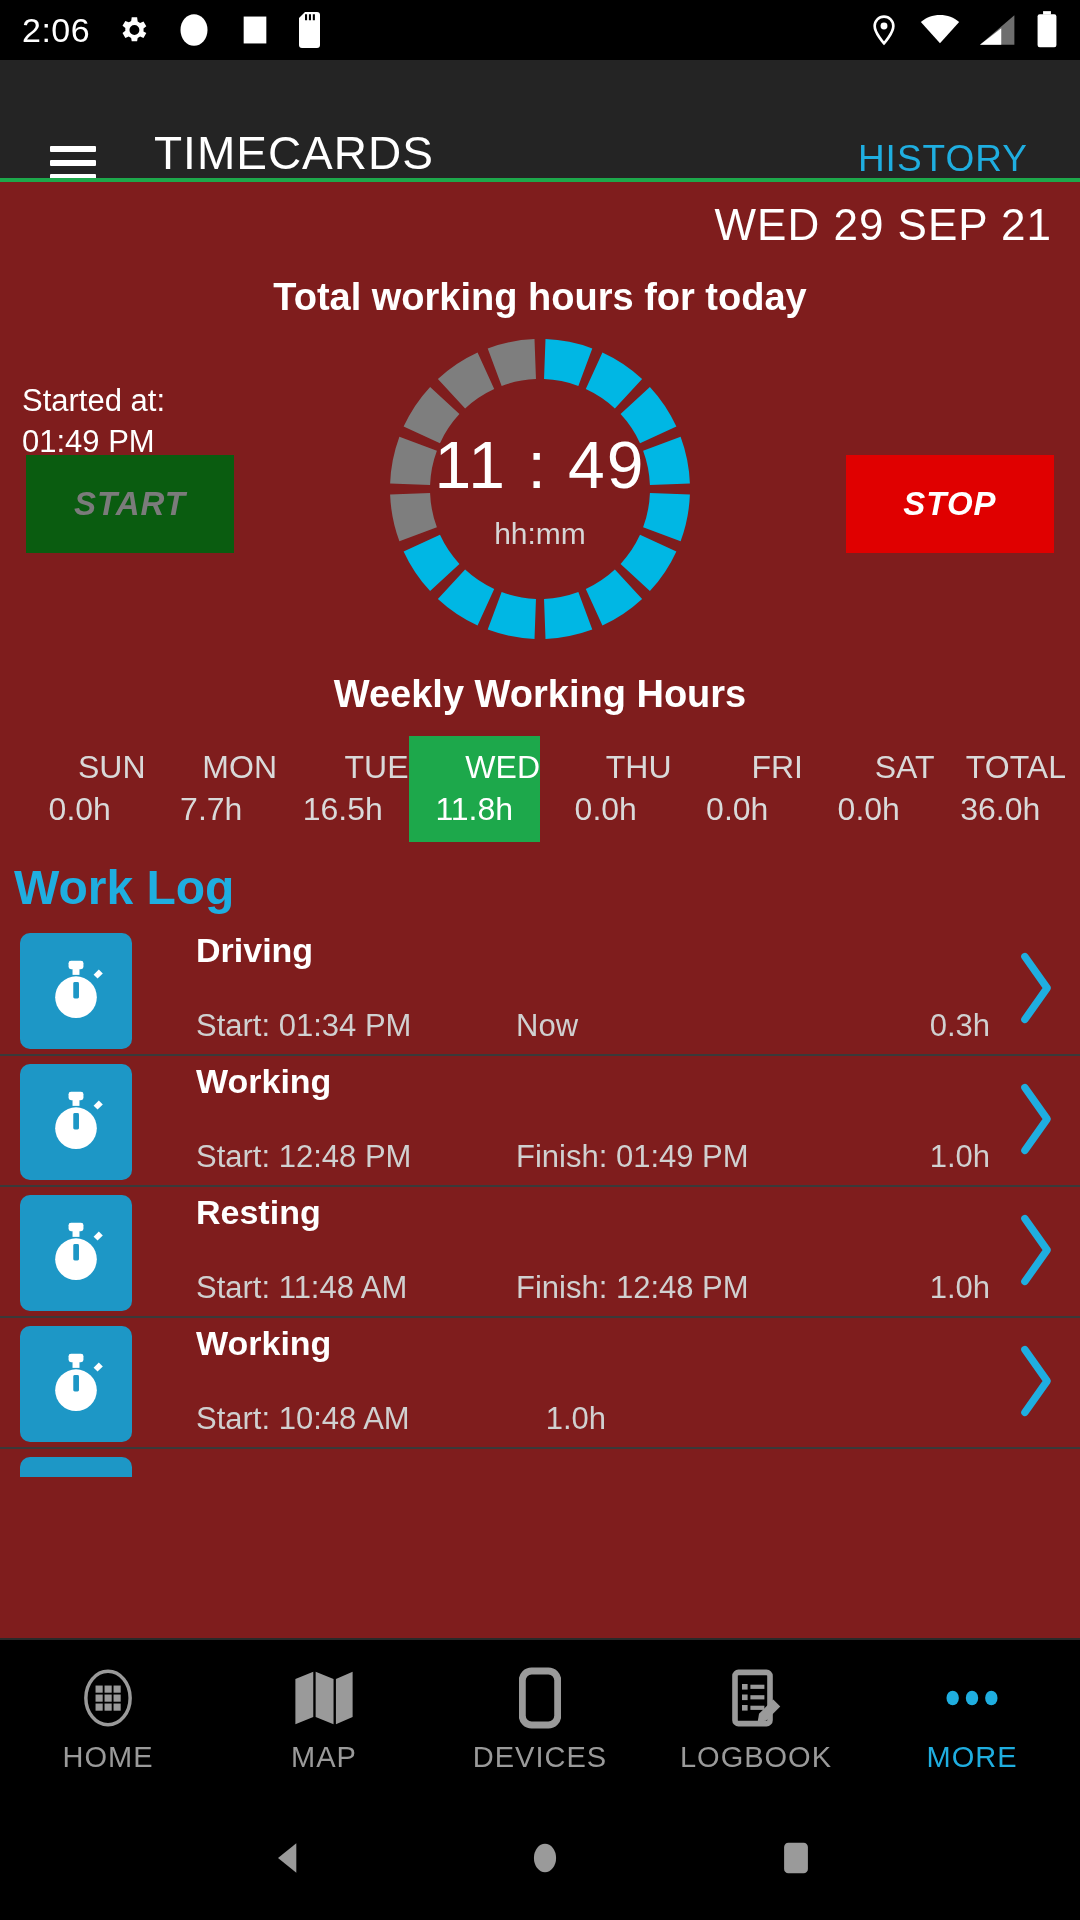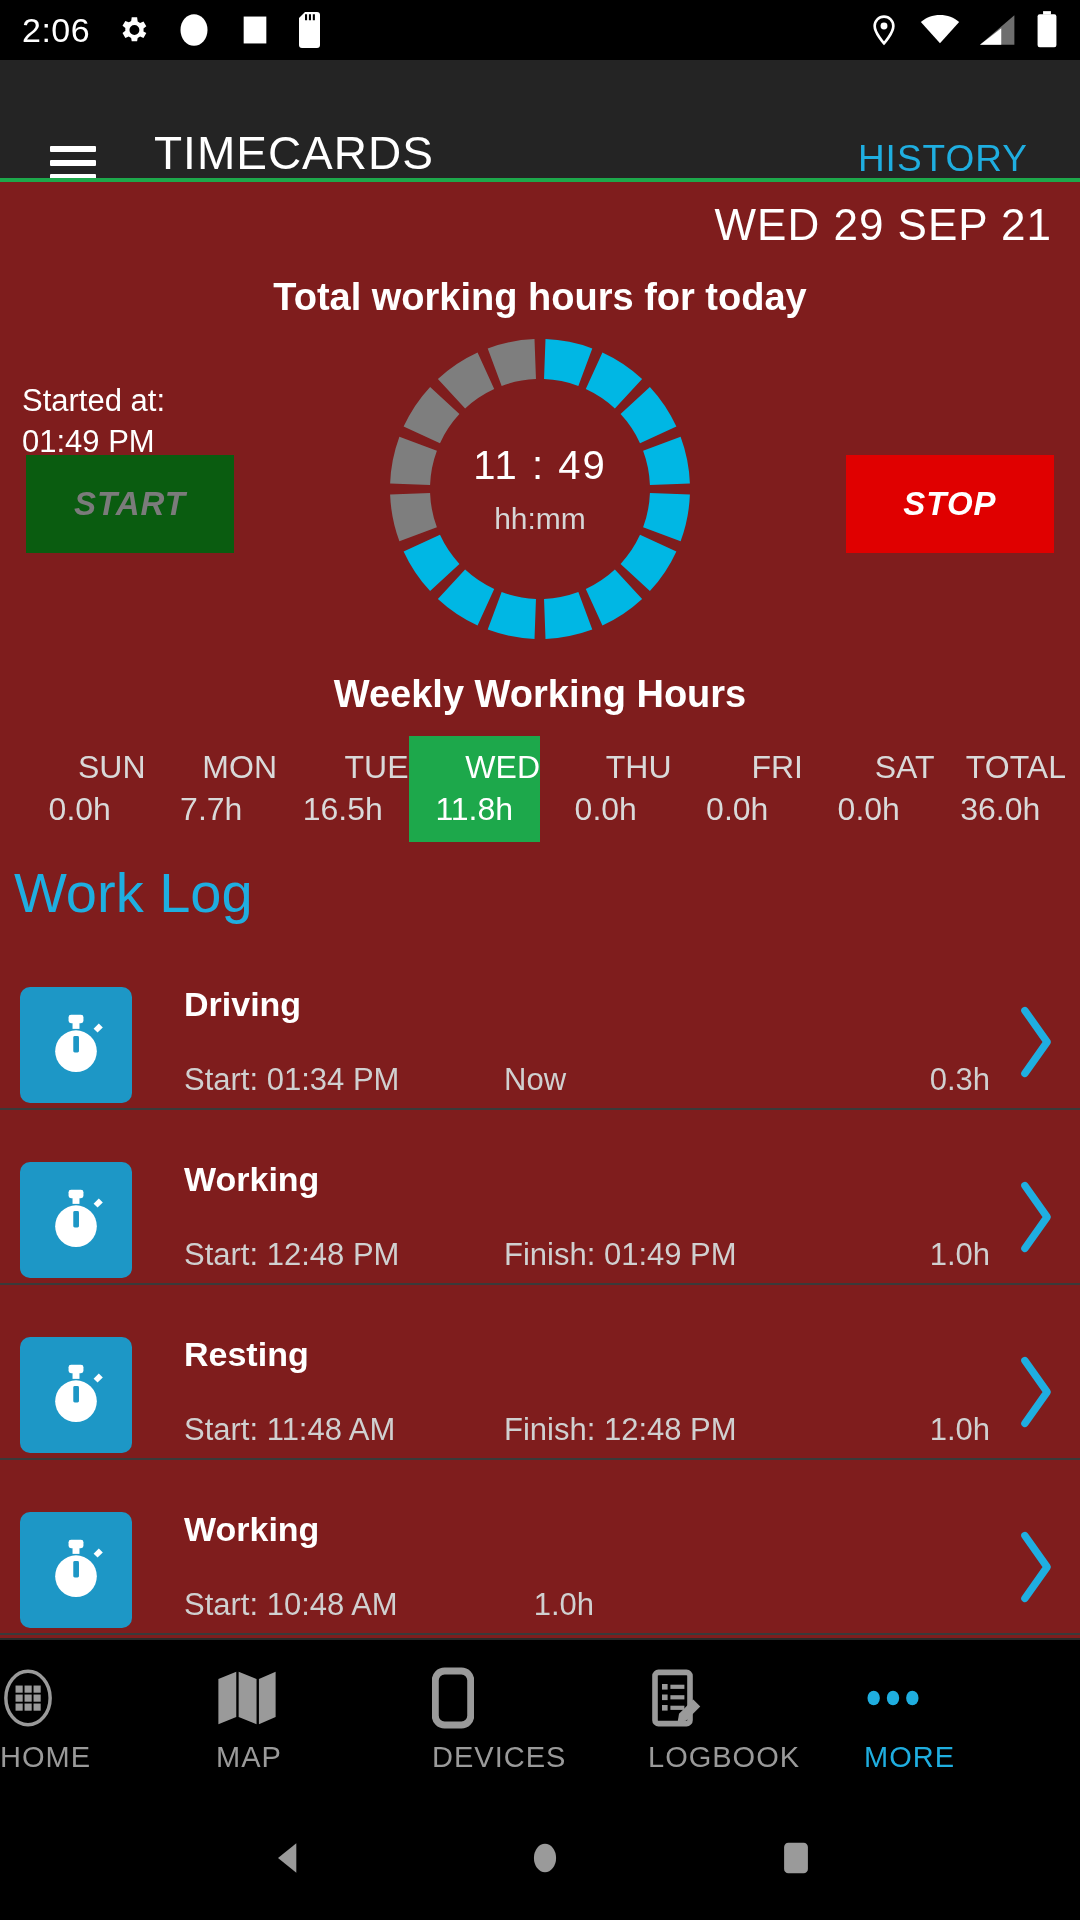--- a/index.html
+++ b/index.html
@@ -59,21 +59,21 @@
 
   
   .gauge-row { position:relative; height:330px; margin-top:18px; }
   .gauge-wrap { position:absolute; left:50%; top:0; transform:translateX(-50%);
                 width:304px; height:304px; }
   .gauge-wrap svg { display:block; }
   .gauge-center {
     position:absolute; top:0; left:0; width:304px; height:304px;
     display:flex; flex-direction:column; align-items:center; justify-content:center;
   }
-  .gauge-time { color:#fff; font-size:40px; letter-spacing:2px; }
+  .gauge-time { color:#fff; font-size:66px; letter-spacing:2px; }
   .gauge-unit { color:#d6d6d6; font-size:30px; margin-top:14px; }
 
   .started-block { position:absolute; left:22px; top:48px; }
   .started-label { color:#fff; font-size:31px; line-height:1.0; }
   .started-time  { color:#fff; font-size:31px; line-height:1.0; margin-top:10px; }
 
   .btn {
     position:absolute; width:208px; height:98px;
     display:flex; align-items:center; justify-content:center;
     font-size:33px; font-weight:bold; letter-spacing:1px; cursor:pointer;
@@ -91,27 +91,26 @@
   .week-cell {
     flex:1; text-align:center; padding:10px 0 12px 0;
     color:#D9D9D9; font-size:32px; line-height:1.32;
   }
   .week-cell.active { background:#1DA84B; color:#fff; }
   .week-cell .d { display:block;text-align:right; }
   .week-cell .h { display:block; }
 
   
   .worklog-head {
-    color:#1FAEE0; font-size:56px; font-weight:normal; padding:18px 16px 10px 14px;
+    color:#1FAEE0; font-size:48px; font-weight:bold; padding:18px 16px 10px 14px;
   }
   .log-list { }
   .log-row {
     position:relative; height:131px; border-bottom:2px solid #3A3A3A;
-    padding-left:20px;
-    margin-top:44px;
+    padding-left:32px;
   }
   .log-tile {
     position:absolute; left:20px; top:8px; width:112px; height:116px;
     background:#1D97C6; border-radius:10px;
     display:flex; align-items:center; justify-content:center;
   }
   .log-body { margin-left:164px; position:relative; height:100%; }
   .log-title { color:#fff; font-size:34px; font-weight:bold; padding-top:6px; }
   .log-meta { position:absolute; bottom:10px; left:0; right:0;
               display:flex; color:#D0D0D0; font-size:31px; }
@@ -121,21 +120,21 @@
   .chev { position:absolute; right:24px; top:50%; transform:translateY(-50%); }
   .log-row.partial { height:28px; overflow:hidden; border-bottom:none; }
   .log-row.partial .log-tile { top:8px; }
 
   
   .bottomnav {
     position:absolute; top:1638px; left:0; width:1080px; height:162px;
     background:#000; display:flex; align-items:center;
     border-top:2px solid #2A2A2A;
   }
-  .nav-item { flex:1; display:flex; flex-direction:column; align-items:flex-start;
+  .nav-item { flex:1; display:flex; flex-direction:column; align-items:center;
               gap:12px; cursor:pointer; }
   .nav-label { color:#9A9A9A; font-size:29px; letter-spacing:1px; }
   .nav-item.active .nav-label { color:#1FAEE0; }
   .nav-ico { height:62px; display:flex; align-items:center; justify-content:center; }
 
   
   .androidnav {
     position:absolute; top:1800px; left:0; width:1080px; height:120px;
     background:#000; display:flex; align-items:center; justify-content:space-around;
     padding:0 160px;

